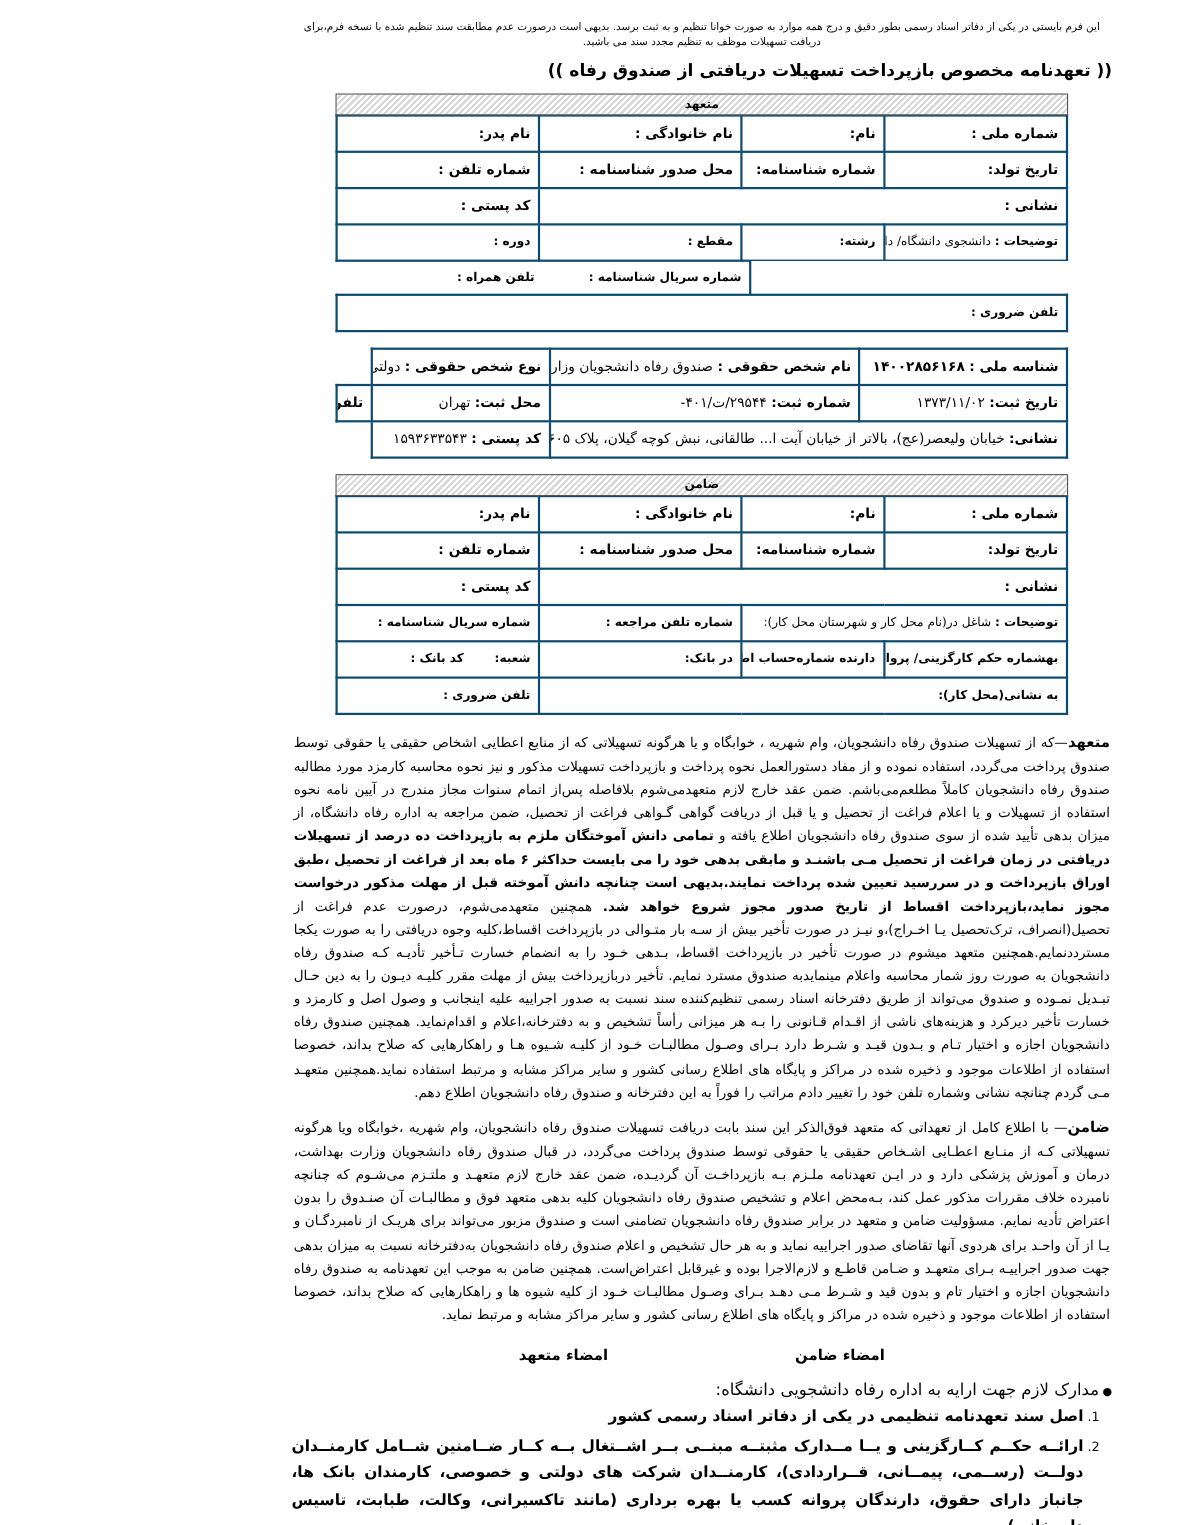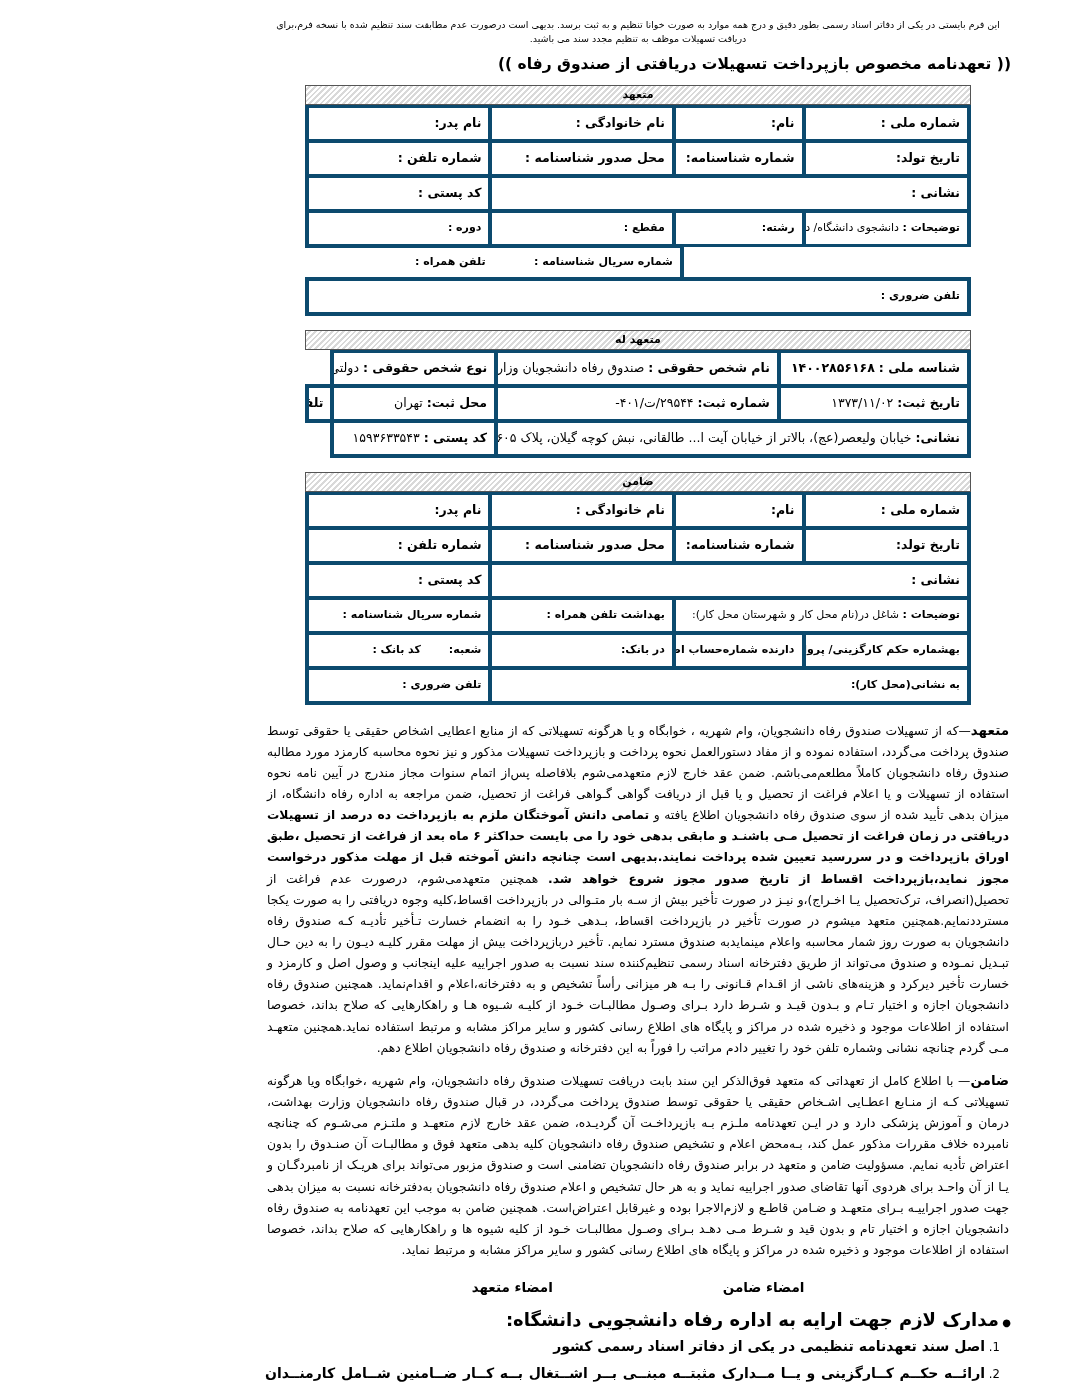--- a/index.html
+++ b/index.html
@@ -44,21 +44,21 @@
     padding:2px 0 3px 0;
     letter-spacing:.5px;
   }
   table.grid{
     width:100%;
     border-collapse:collapse;
     table-layout:fixed;
     font-size:12.5px;
   }
   table.grid td{
-    border:4px solid #0c4a6e;
+    border:2px solid #0c4a6e;
     padding:5px 7px 6px 7px;
     height:20px;
     vertical-align:middle;
     white-space:nowrap;
     overflow:hidden;
   }
   .lbl{font-weight:bold;}
   .sec{margin-bottom:14px;}
   .sec-wrap{padding:0 40px;}
   .small td{font-size:11px;}
@@ -75,22 +75,22 @@
   .strongline{font-weight:bold;}
   .signrow{
     display:flex;
     justify-content:center;
     gap:170px;
     font-weight:bold;
     font-size:13.5px;
     margin:18px 0 14px 0;
   }
   .docs-title{
-    font-weight:bold;
-    font-size:18px;
+    font-weight:normal;
+    font-size:15px;
     margin:6px 0 4px 0;
   }
   .docs-title:before{content:"\25CF  ";font-size:10px;}
   ol.docs{
     margin:0;
     padding:0 26px 0 0;
     font-size:11.6px;
     line-height:1.75;
   }
   ol.docs li{margin-bottom:2px;text-align:justify;}
@@ -152,23 +152,20 @@
             <tr>
           <td><span class="lbl">تلفن ضروری :</span></td>
         </tr>
       </tbody>
         </table>
     </div>
   </div>
 
   <div class="sec">
     <div class="sec-wrap">
-      <div class="band">
-        <div class="band-inner">متعهد له</div>
-      </div>
       <table class="grid">
         <tbody>
             <tr>
           <td style="width: 26%;"><span class="lbl">شناسه ملی :</span> <span class="bold">۱۴۰۰۲۸۵۶۱۶۸</span></td>
           <td style="width: 40%; margin-left: 43px;"><span class="lbl">نام شخص حقوقی :</span> <span>صندوق رفاه دانشجویان وزارت بهداشت</span></td>
           <td style="width:22%"><span class="lbl">نوع شخص حقوقی :</span> <span>دولتی</span></td>
         </tr>
         <tr>
           <td><span class="lbl">تاریخ ثبت:</span> <span>۱۳۷۳/۱۱/۰۲</span></td>
           <td><span class="lbl">شماره ثبت:</span> <span>۲۹۵۴۴/ت/۴۰۱-</span></td>
@@ -202,21 +199,21 @@
           <td><span class="lbl">شماره شناسنامه:</span></td>
           <td><span class="lbl">محل صدور شناسنامه :</span></td>
           <td><span class="lbl">شماره تلفن :</span></td>
         </tr>
         <tr>
           <td colspan="3"><span class="lbl">نشانی :</span></td>
           <td><span class="lbl">کد پستی :</span></td>
         </tr>
         <tr class="small">
           <td colspan="2"><span class="lbl">توضیحات :</span> <span>شاغل در(نام محل کار و شهرستان محل کار):</span></td>
-          <td><span class="lbl">بهداشت تلفن همراه :</span></td>
+          <td><span class="lbl">شماره تلفن مراجعه :</span></td>
           <td><span class="lbl">شماره سریال شناسنامه :</span></td>
         </tr>
         <tr class="small">
           <td><span class="lbl">بهشماره حکم کارگزینی/ پروانه کسب:</span></td>
           <td><span class="lbl">دارنده شماره‌حساب اطلاع:</span></td>
           <td><span class="lbl">در بانک:</span></td>
           <td><span class="lbl">شعبه:</span>&nbsp;&nbsp;&nbsp;&nbsp;&nbsp;&nbsp;&nbsp;&nbsp;<span class="lbl">کد بانک :</span></td>
         </tr>
         <tr class="small">
           <td colspan="3"><span class="lbl">به نشانی(محل کار):</span></td>

